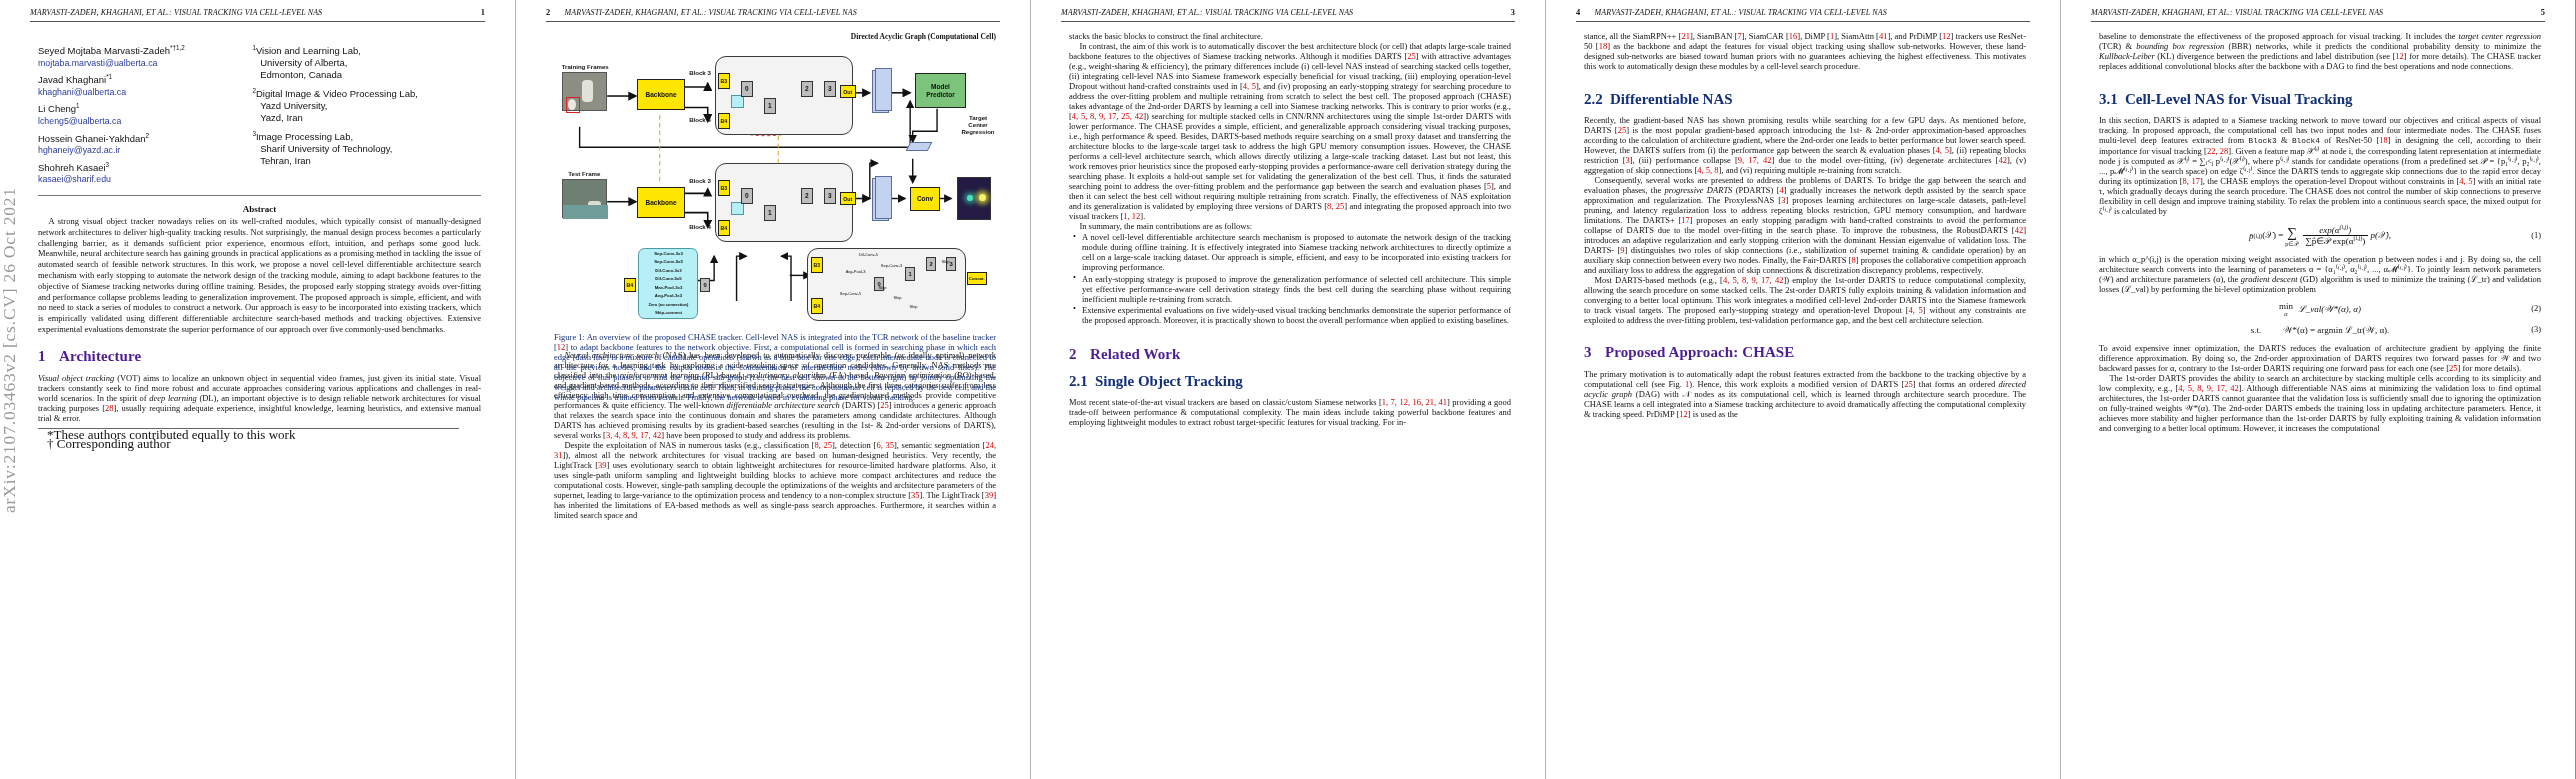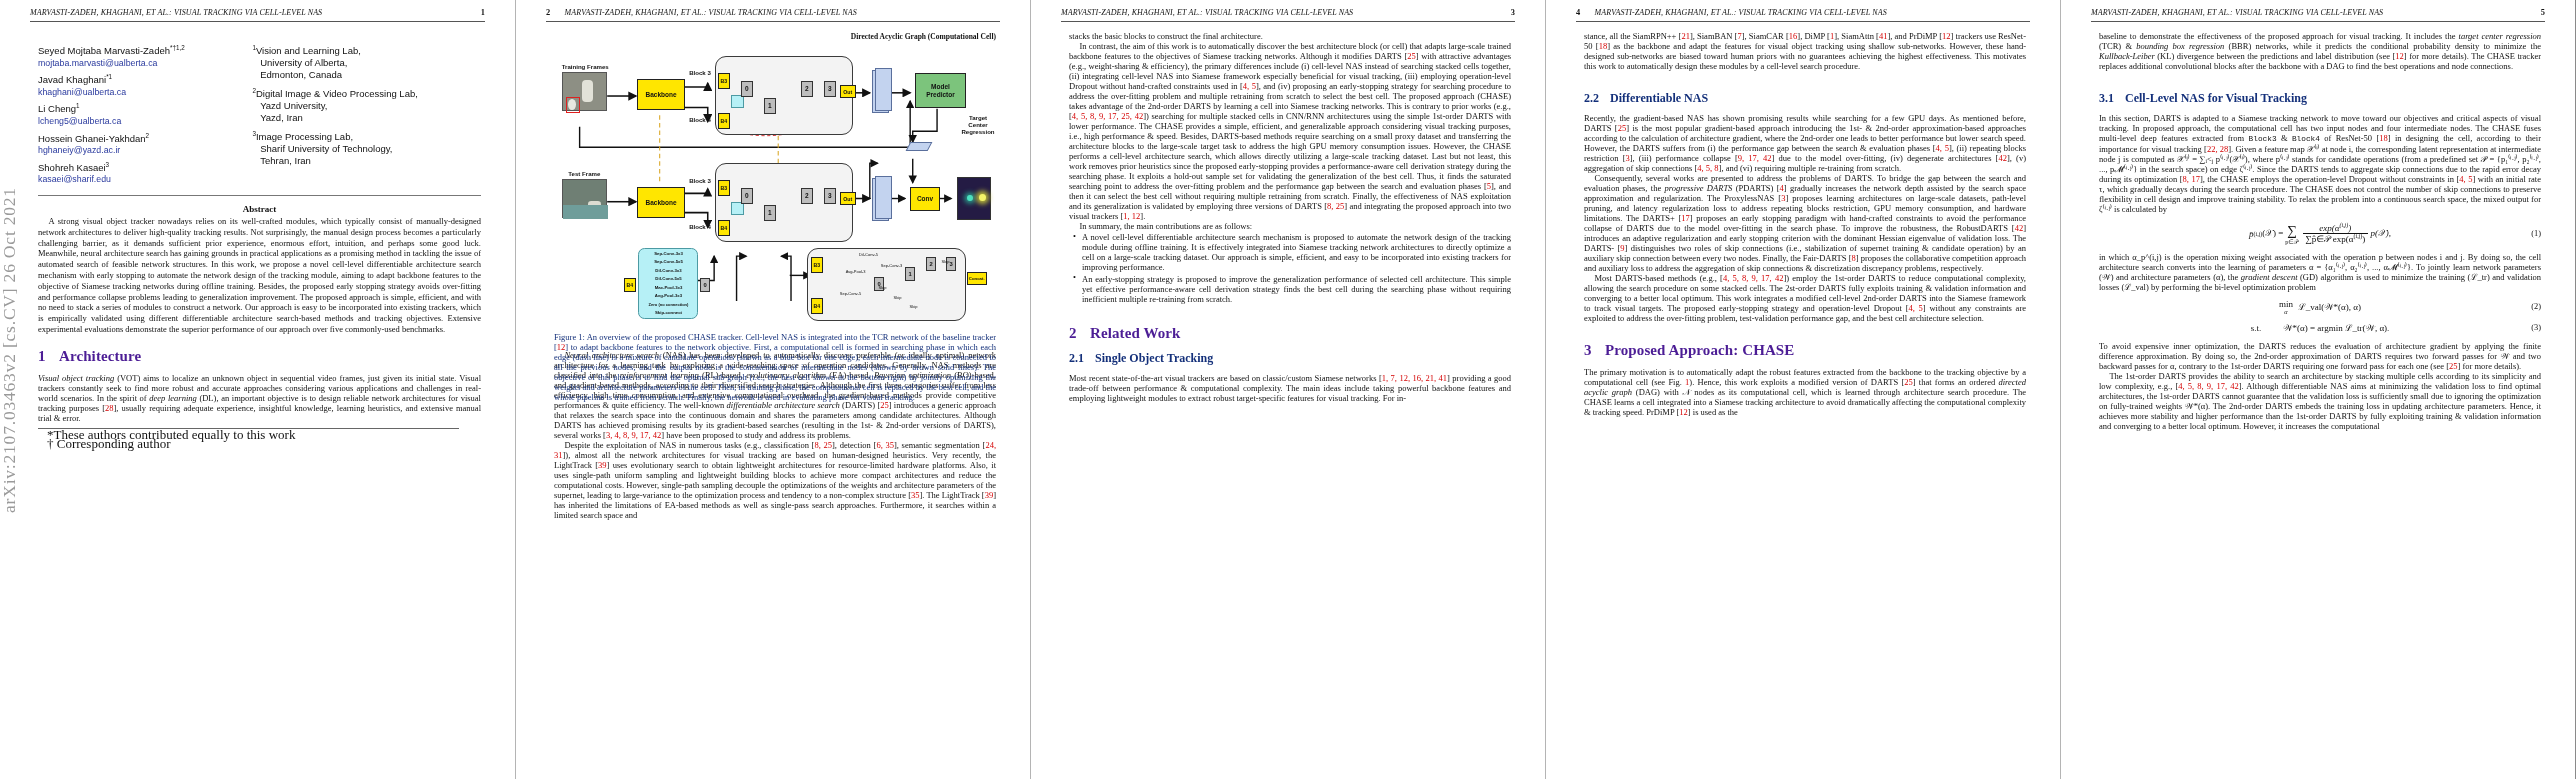--- a/index.html
+++ b/index.html
@@ -24,21 +24,21 @@
        text-justify:inter-word;color:#111;hyphens:auto;}
   p.ind{text-indent:10.4px;}
   .ref{color:#d40000;}
   .it{font-style:italic;}
   .mono{font-family:"Liberation Mono", monospace;font-size:7.8px;}
 
   h1.sec{font-family:"Liberation Serif", serif;color:#4c1d95;font-weight:bold;
         font-size:15px;margin:13px 0 8.4px 0;letter-spacing:0.1px;}
   h1.sec .n{display:inline-block;min-width:21px;}
   h2.sub{font-family:"Liberation Serif", serif;color:#14307a;font-weight:bold;
-        font-size:12px;margin:9.7px 0 7.1px 0;}
+        font-size:15px;margin:9.7px 0 7.1px 0;}
   h2.sub .n{display:inline-block;min-width:26px;}
 
   
   .ptitle{color:#14307a;font-family:"Liberation Sans", sans-serif;font-weight:bold;
           font-size:19.5px;line-height:23.4px;margin:3.9px 0 0 0;letter-spacing:-0.1px;}
   .authcols{display:flex;margin-top:14.3px;gap:11.7px;}
   .authcol{width:47%;font-family:"Liberation Sans", sans-serif;}
   .affcol{width:53%;font-family:"Liberation Sans", sans-serif;}
   .aname{font-size:9.5px;color:#111;line-height:11.7px;margin-top:5.8px;}
   .aname:first-child{margin-top:0;}
@@ -443,20 +443,21 @@
     <div class="body">
       <p class="tx">stacks the basic blocks to construct the final architecture.</p>
 
       <p class="tx ind"><span>In contrast, the aim of this work is to automatically discover the best architecture block (or cell) that adapts large-scale trained backbone features to the objectives of Siamese tracking networks. Although it modifies DARTS [</span><span class="ref">25</span><span>] with attractive advantages (e.g., weight-sharing &amp; efficiency), the primary differences include (i) cell-level NAS instead of searching stacked cells together, (ii) integrating cell-level NAS into Siamese framework especially beneficial for visual tracking, (iii) employing operation-level Dropout without hand-crafted constraints used in [</span><span class="ref">4, 5</span><span>], and (iv) proposing an early-stopping strategy for searching procedure to address the over-fitting problem and multiple retraining from scratch to select the best cell. The proposed approach (CHASE) takes advantage of the 2nd-order DARTS by learning a cell into Siamese tracking networks. This is contrary to prior works (e.g., [</span><span class="ref">4, 5, 8, 9, 17, 25, 42</span><span>]) searching for multiple stacked cells in CNN/RNN architectures using the simple 1st-order DARTS with lower performance. The CHASE provides a simple, efficient, and generalizable approach considering visual tracking purposes, i.e., high performance &amp; speed. Besides, DARTS-based methods require searching on a small proxy dataset and transferring the architecture blocks to the large-scale target task to address the high GPU memory consumption issues. However, the CHASE performs a cell-level architecture search, which allows directly utilizing a large-scale tracking dataset. Last but not least, this work removes prior heuristics since the proposed early-stopping provides a performance-aware cell derivation strategy during the searching phase. It exploits a hold-out sample set for validating the generalization of the best cell. Thus, it finds the saturated searching point to address the over-fitting problem and the performance gap between the search and evaluation phases [</span><span class="ref">5</span><span>], and then it can select the best cell without requiring multiple retraining from scratch. Finally, the effectiveness of NAS exploitation and its generalization is validated by employing three versions of DARTS [</span><span class="ref">8, 25</span><span>] and integrating the proposed approach into two visual trackers [</span><span class="ref">1, 12</span><span>].</span></p>
 
       <p class="tx ind">In summary, the main contributions are as follows:</p>
 
       <ul class="bullets">
         <li>A novel cell-level differentiable architecture search mechanism is proposed to automate the network design of the tracking module during offline training. It is effectively integrated into Siamese tracking network architectures to directly optimize a cell on a large-scale tracking dataset. Our approach is simple, efficient, and easy to be incorporated into existing trackers for improving performance.</li>
         <li>An early-stopping strategy is proposed to improve the generalization performance of selected cell architecture. This simple yet effective performance-aware cell derivation strategy finds the best cell during the searching phase without requiring inefficient multiple re-training from scratch.</li>
+        <li>Extensive experimental evaluations on five widely-used visual tracking benchmarks demonstrate the superior performance of the proposed approach. Moreover, it is practically shown to boost the overall performance when applied to existing baselines.</li>
       </ul>
 
       <h1 class="sec" style="margin-top:21px;">
         <span class="n">2</span><span>Related Work</span>
       </h1>
       <h2 class="sub">
         <span class="n">2.1</span><span>Single Object Tracking</span>
       </h2>
 
       <p class="tx"><span>Most recent state-of-the-art visual trackers are based on classic/custom Siamese networks [</span><span class="ref">1, 7, 12, 16, 21, 41</span><span>] providing a good trade-off between performance &amp; computational complexity. The main ideas include taking powerful backbone features and employing lightweight modules to extract robust target-specific features for visual tracking. For in-</span></p>
@@ -521,21 +522,21 @@
           <span class="bot"><span>∑p̂∈𝒫 exp(α</span><sup>(i,j)</sup>)</span>
         </span>
         <span style="font-style:italic;">p(𝒳),</span>
         <span class="num">(1)</span>
       </div>
 
       <p class="tx"><span>in which α_p^(i,j) is the operation mixing weight associated with the operation p between nodes i and j. By doing so, the cell architecture search converts into the learning of parameters α = {α₁⁽ⁱ·ʲ⁾, α₂⁽ⁱ·ʲ⁾, ..., α𝓜⁽ⁱ·ʲ⁾}. To jointly learn network parameters (𝒲) and architecture parameters (α), the </span><span class="it">gradient descent</span><span> (GD) algorithm is used to minimize the training (ℒ_tr) and validation losses (ℒ_val) by performing the bi-level optimization problem</span></p>
 
       <div class="eq">
         <span class="stk" style="margin-right:5.2px;"><span>min</span><span class="u" style="font-style:italic;">α</span></span>
-        <span style="">ℒ_val(𝒲*(α), α)</span>
+        <span style="font-style:italic;">ℒ_val(𝒲*(α), α)</span>
         <span class="num">(2)</span>
       </div>
 
       <div class="eq" style="margin-top:3.9px;">
         <span style="margin-right:22px;">s.t.</span>
         <span style="">𝒲*(α) = argmin ℒ_tr(𝒲, α).</span>
         <span class="num">(3)</span>
       </div>
 
       <p class="tx" style="margin-top:3.9px;"><span>To avoid expensive inner optimization, the DARTS reduces the evaluation of architecture gradient by applying the finite difference approximation. By doing so, the 2nd-order approximation of DARTS requires two forward passes for 𝒲 and two backward passes for α, contrary to the 1st-order DARTS requiring one forward pass for each one (see [</span><span class="ref">25</span><span>] for more details).</span></p>

